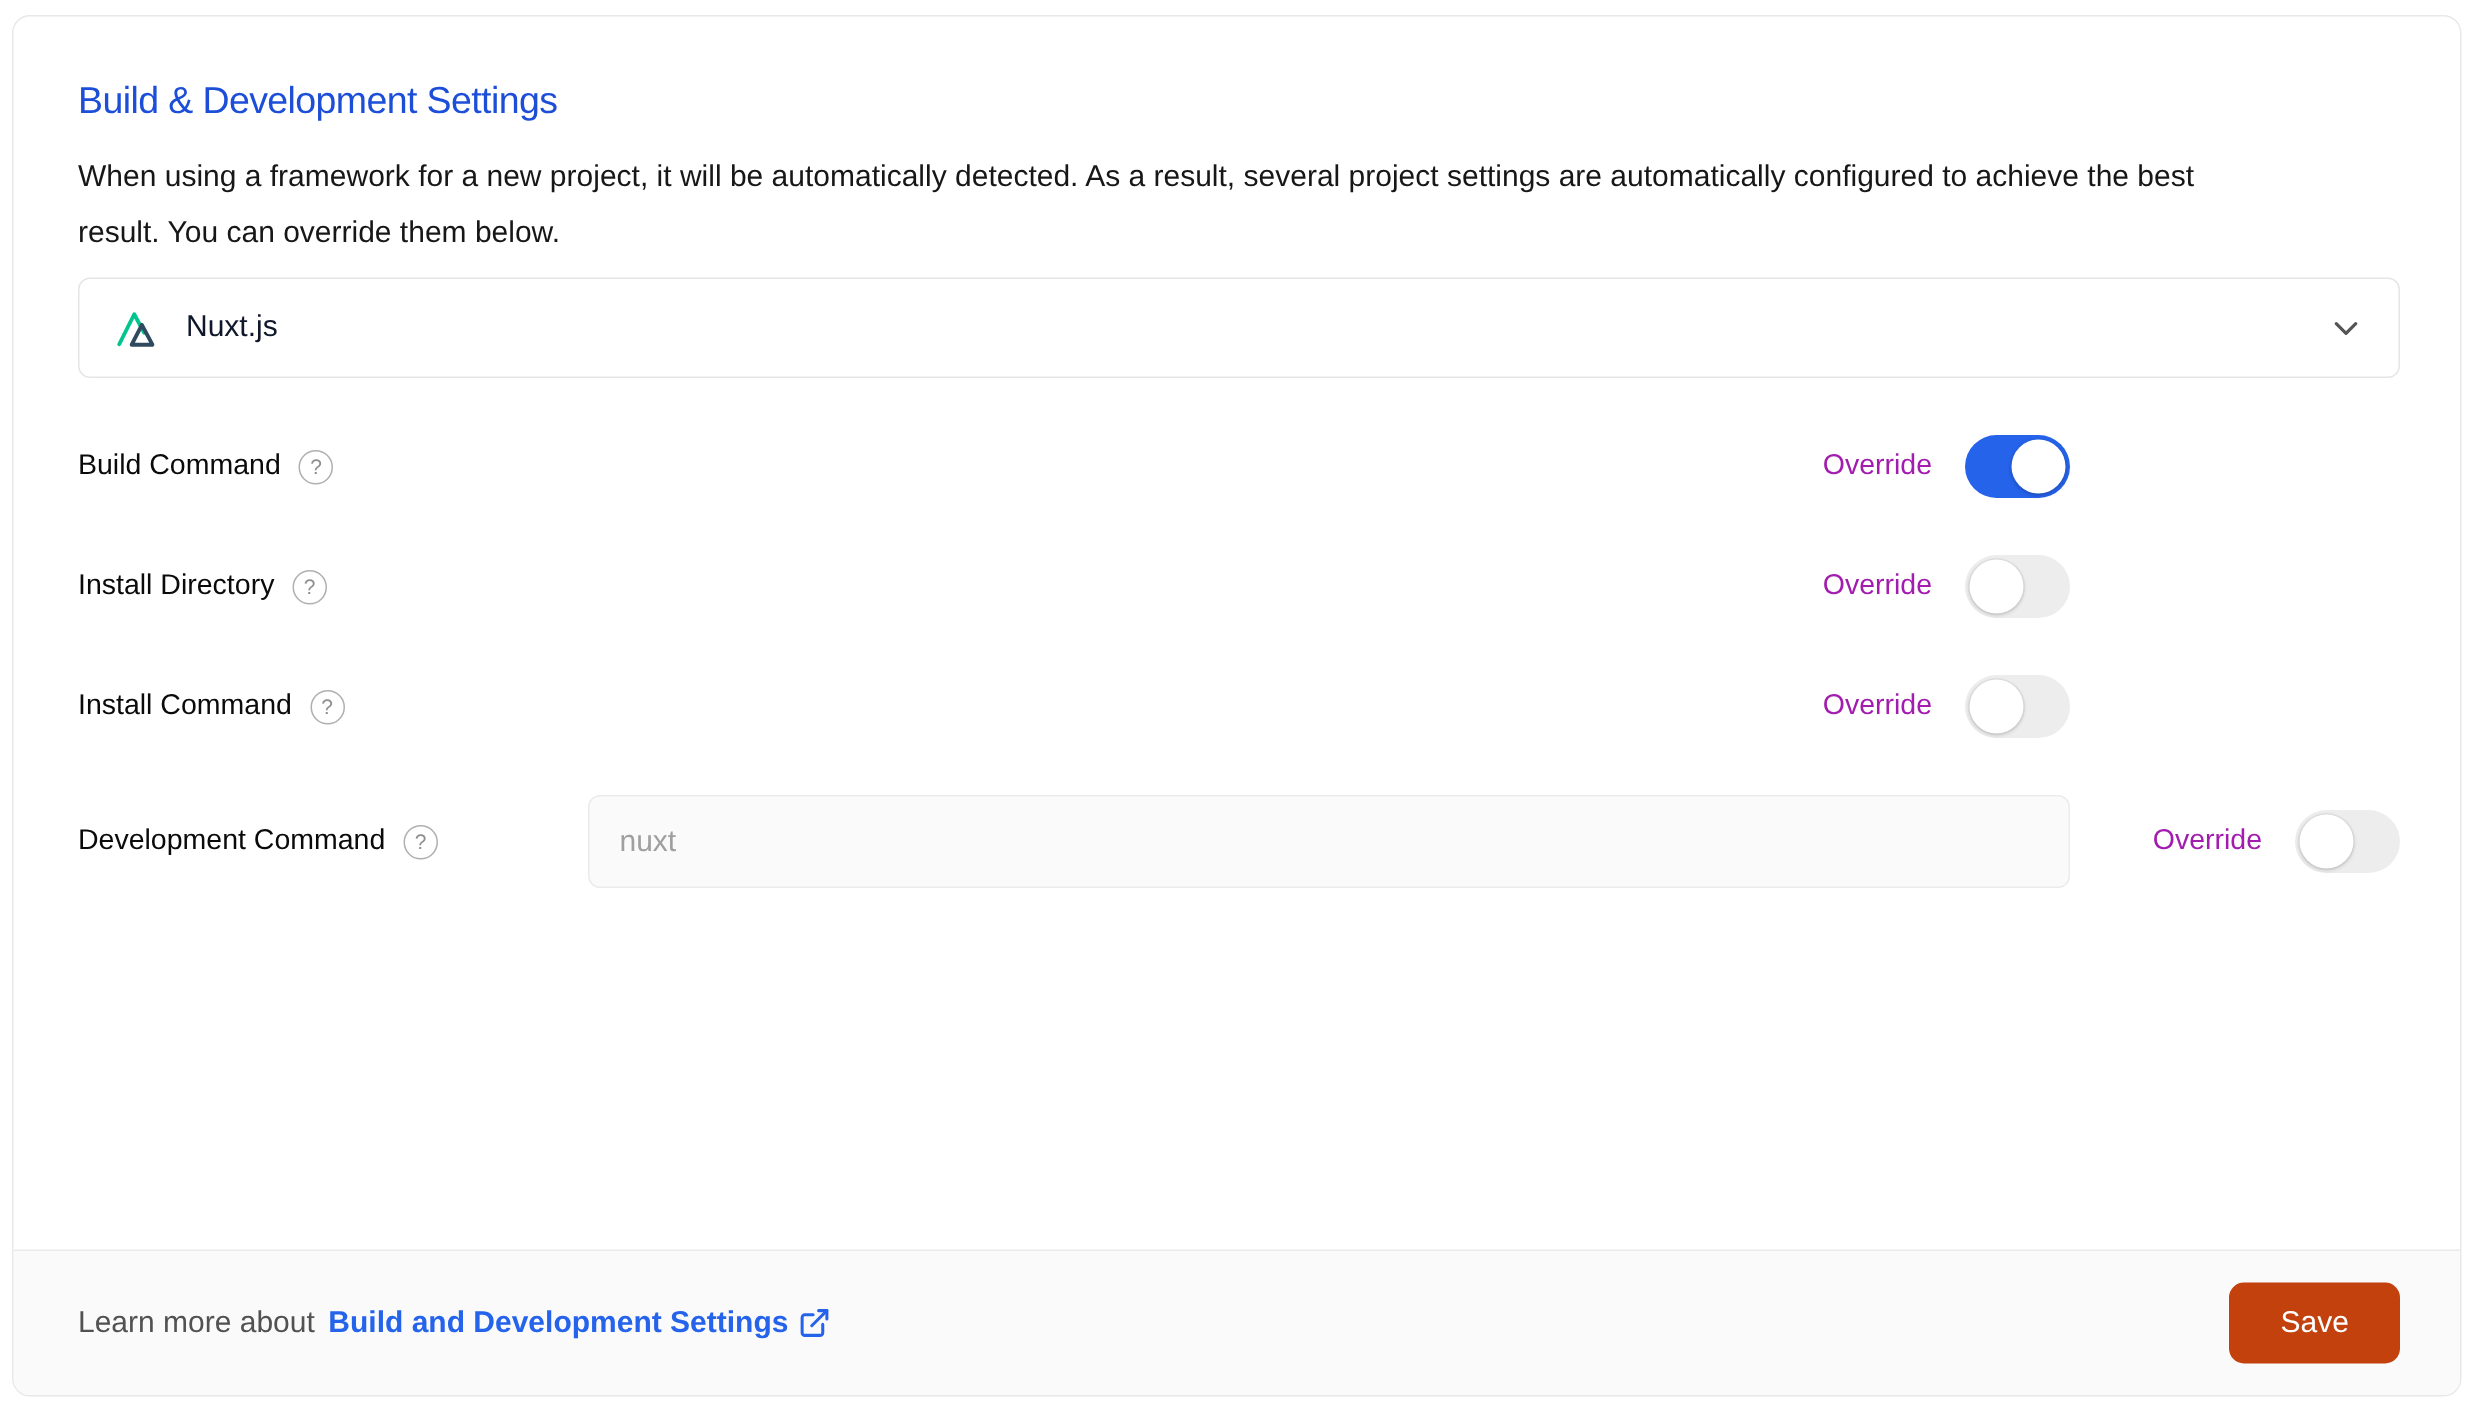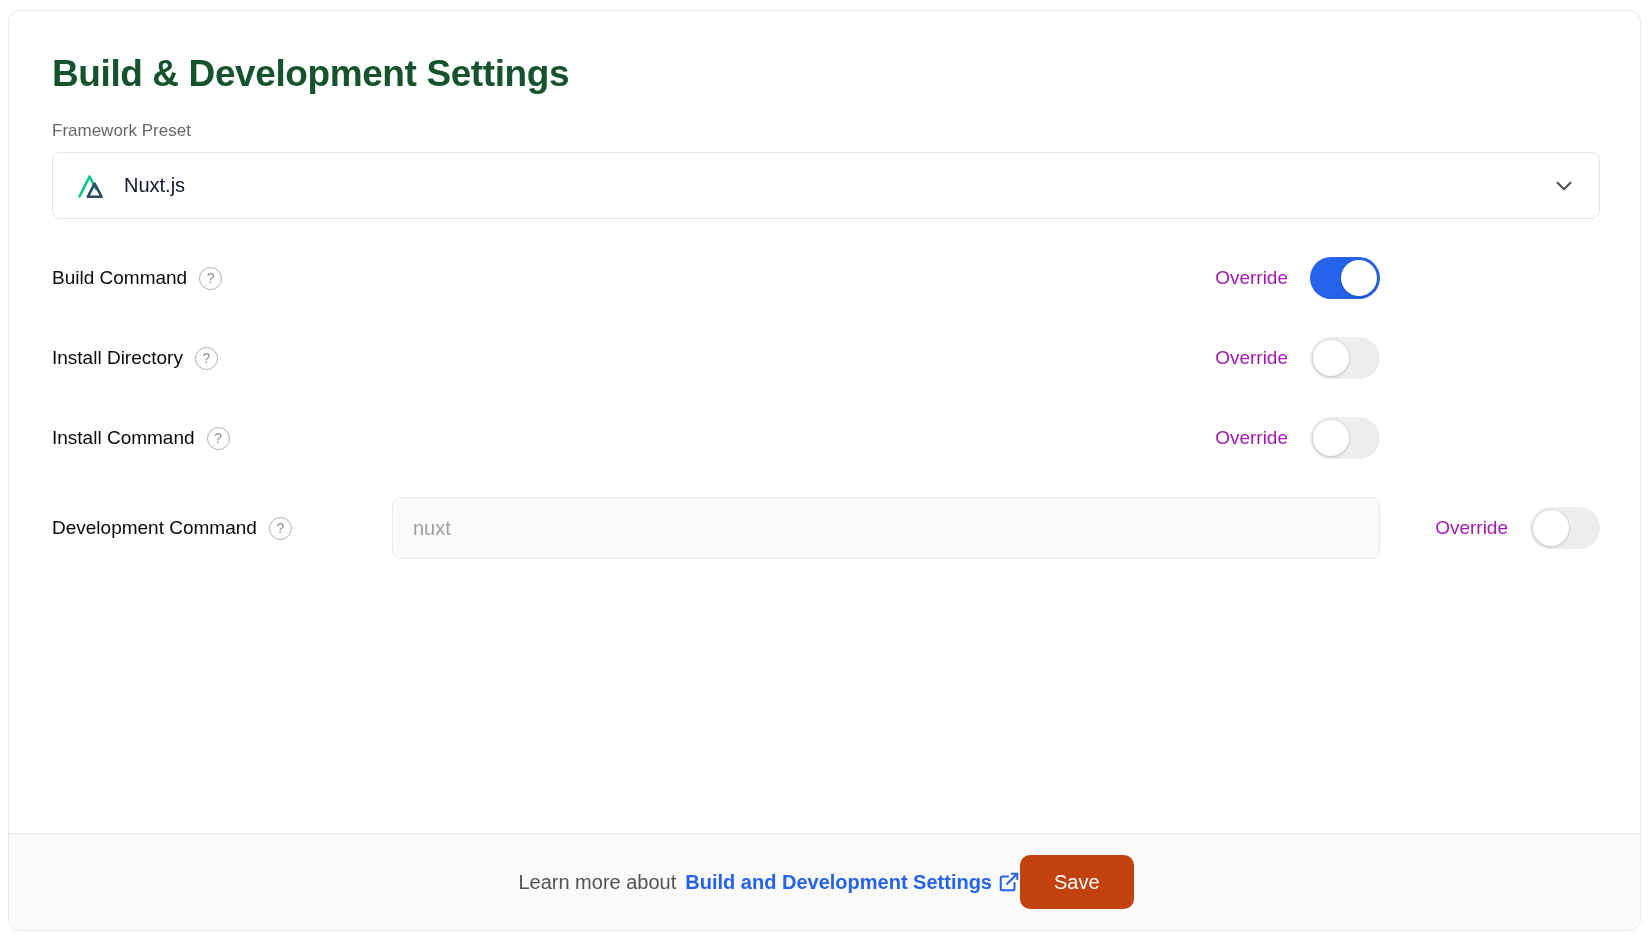--- a/index.html
+++ b/index.html
@@ -13,21 +13,21 @@
     position: absolute; left: 8px; top: 10px;
     width: 1633px; height: 921px;
     background: #fff;
     border: 1px solid #e8e8e8;
     border-radius: 12px;
     overflow: hidden;
     display: flex; flex-direction: column;
   }
   .content { padding: 42px 40px 0 43px; flex: 0 0 auto; }
   h1.title {
-    font-size: 37px; font-weight: 700; letter-spacing: -0.4px; color: #14532d;
+    font-size: 25px; font-weight: 400; letter-spacing: -0.4px; color: #1d4ed8;
   }
   .desc {
     margin-top: 18px;
     font-size: 20px; line-height: 37px; color: #171717;
     max-width: 1440px;
   }
   .field-label {
     margin-top: 26px;
     font-size: 17px; color: #666;
   }
@@ -91,21 +91,21 @@
     box-shadow: 0 0 0 1px rgba(0,0,0,0.04), 0 1px 3px rgba(0,0,0,0.18);
     transition: transform .15s;
   }
   .toggle.on { background: #2563eb; }
   .toggle.on .knob { transform: translateX(28px); box-shadow: 0 1px 3px rgba(0,0,0,0.25); }
   .footer {
     margin-top: auto;
     height: 97px;
     background: #fafafa;
     border-top: 1px solid #eaeaea;
-    display: flex; align-items: center; justify-content: center;
+    display: flex; align-items: center; justify-content: space-between;
     padding: 0 40px 0 43px;
   }
   .learn { display: flex; align-items: center; font-size: 20px; color: #525252; }
   .learn a {
     margin-left: 9px;
     color: #2563eb; text-decoration: none;
     display: inline-flex; align-items: center; gap: 6px;
     cursor: pointer;
     font-weight: bold;
   }
@@ -119,22 +119,22 @@
   }
 </style>
 </head>
 <body>
 
 <div class="card">
   <div class="content">
 
     <h1 class="title">Build &amp; Development Settings</h1>
 
-
-    <div class="field-label">Framework Preset</div>
+    <p class="desc">When using a framework for a new project, it will be automatically detected. As a result, several project settings are automatically configured to achieve the best result. You can override them below.</p>
+
 
     <div class="select">
       <span class="select-icon">
         <svg width="34" height="28" viewBox="0 0 34 28" fill="none">
           <path d="M2.5 24.5 L12.5 4.5 L19 16.8" stroke="#00c58e" stroke-width="2.6" stroke-linecap="round" stroke-linejoin="round"></path>
           <path d="M10.8 24.8 L17.6 11.6 L24.6 24.8 Z" stroke="#2f495e" stroke-width="2.6" stroke-linejoin="round" fill="none"></path>
         </svg>
       </span>
       <span class="select-value">Nuxt.js</span>
       <span class="chevron">

